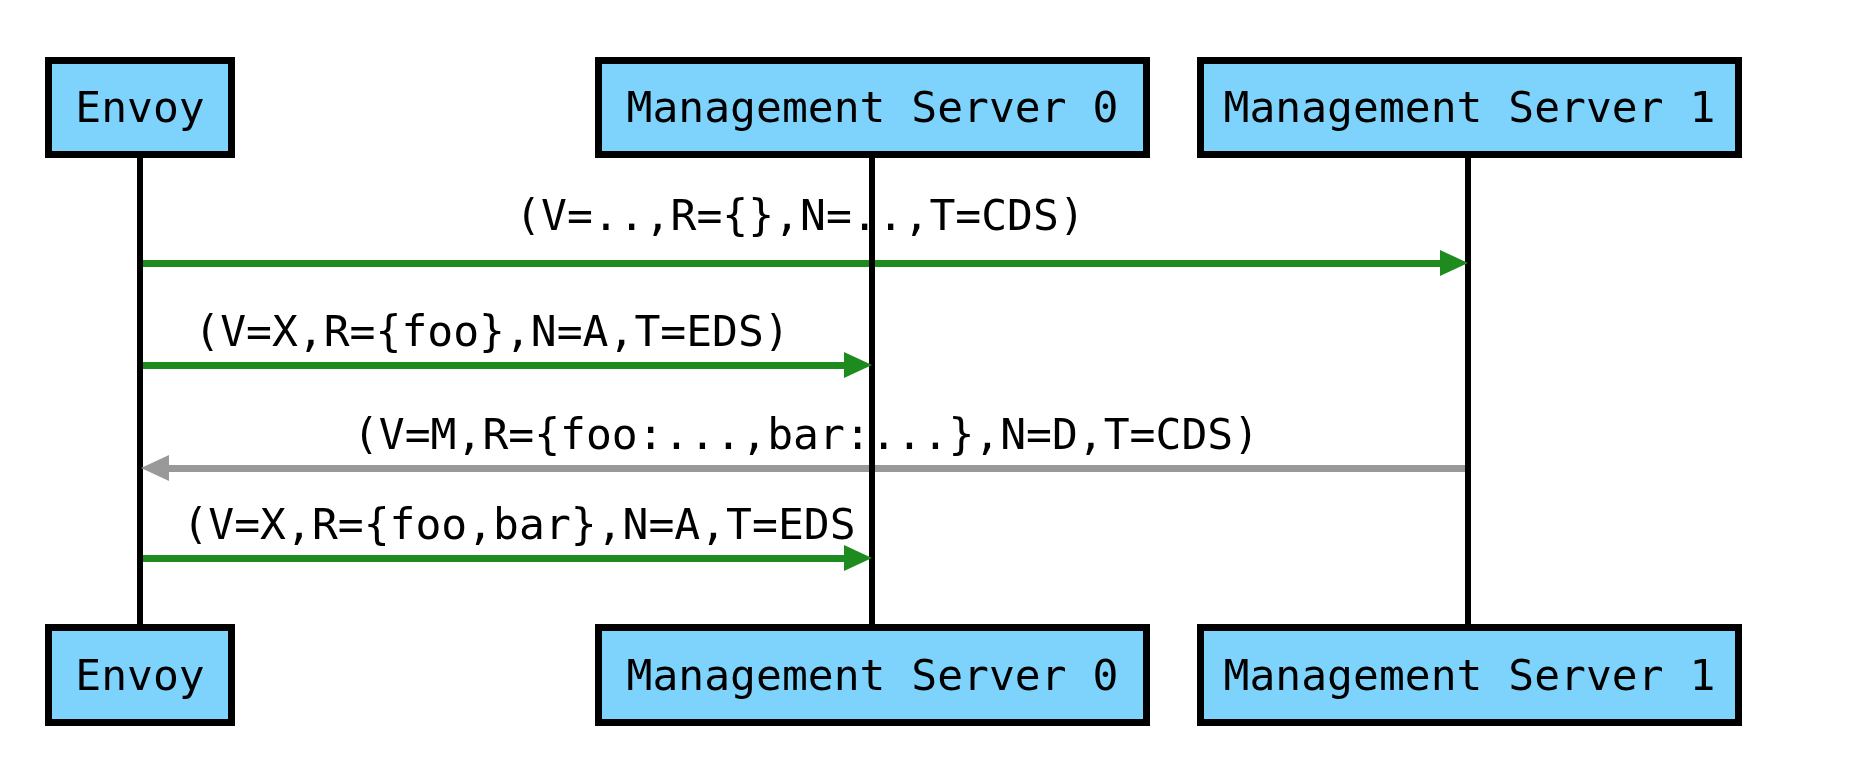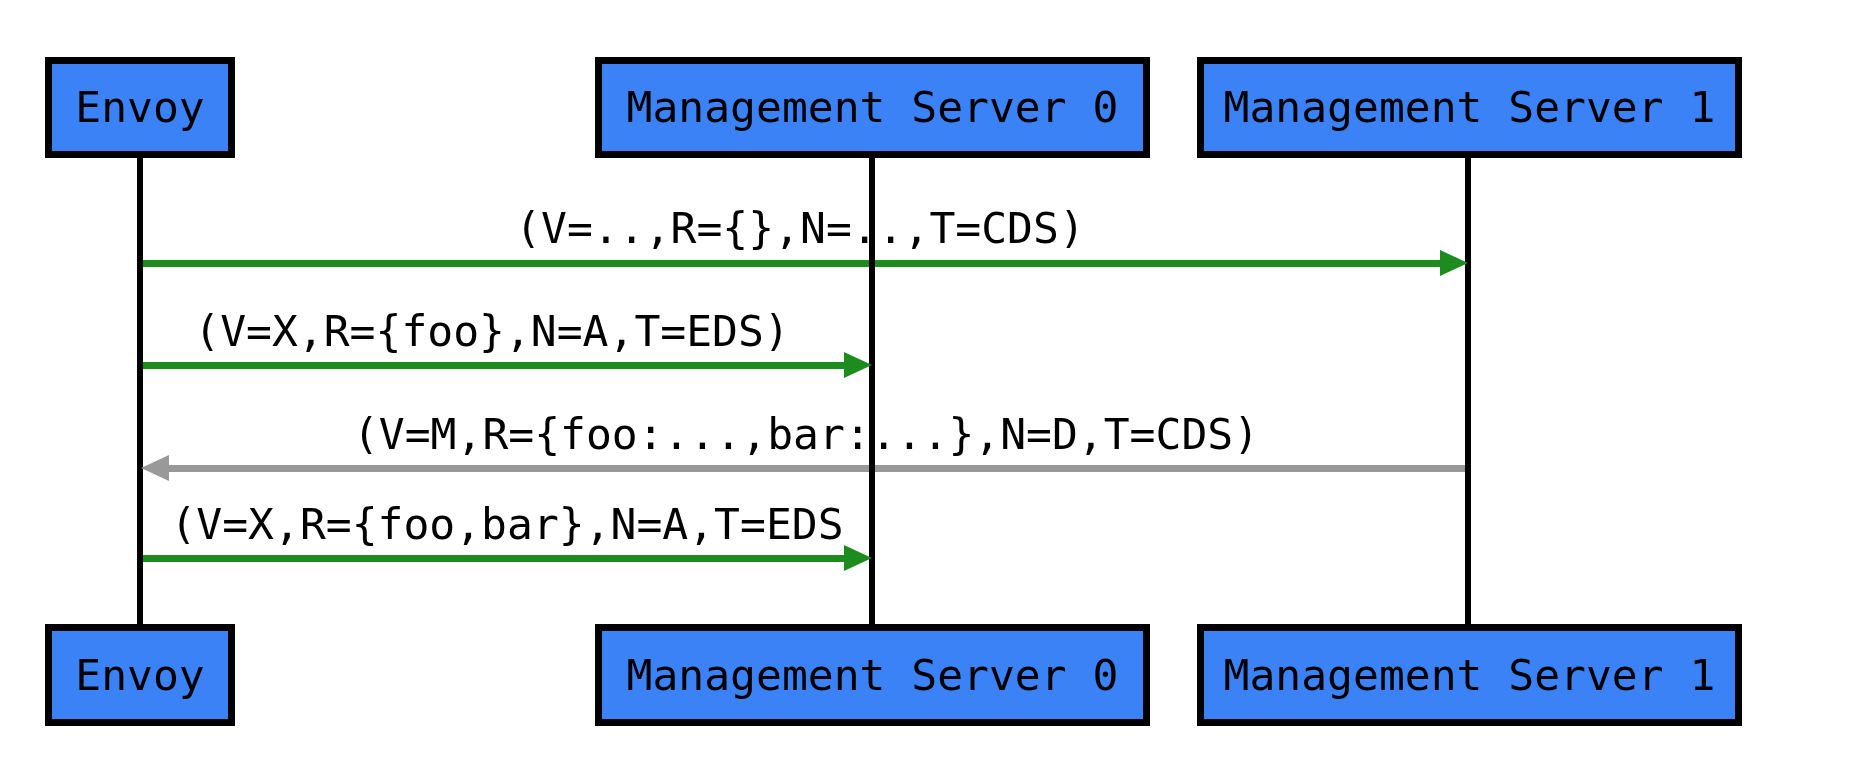--- a/index.html
+++ b/index.html
@@ -14,21 +14,21 @@
     background: var(--bg, #ffffff);
     font-family: "DejaVu Sans Mono", "Liberation Mono", monospace;
     overflow: hidden;
   }
 
   
   .pbox {
     position: absolute;
     box-sizing: border-box;
     border: 7px solid var(--line, #000000);
-    background: #3b82f6;
+    background: #7dd3fc;
     display: flex;
     align-items: center;
     justify-content: center;
     z-index: 4;
   }
   .pbox span {
     font-size: 43px;
     line-height: 1;
     color: var(--line, #000000);
     white-space: nowrap;
@@ -79,33 +79,33 @@
 <body>
 
 <div class="canvas">
 
   <div class="lifeline" style="left:137px;"></div>
   <div class="lifeline" style="left:869px;"></div>
   <div class="lifeline" style="left:1465px;"></div>
 
   <div class="shaft green" style="left:140px; top:260px; width:1300px;"></div>
   <div class="head right green" style="left:1440px; top:250px;"></div>
-  <div class="msg-label" style="left:800px; top:207px;">(V=..,R={},N=..,T=CDS)</div>
+  <div class="msg-label" style="left:800px; top:194px;">(V=..,R={},N=..,T=CDS)</div>
 
   <div class="shaft green" style="left:140px; top:362px; width:704px;"></div>
   <div class="head right green" style="left:844px; top:352px;"></div>
   <div class="msg-label" style="left:492px; top:310px;">(V=X,R={foo},N=A,T=EDS)</div>
 
   <div class="head left gray" style="left:141px; top:455px;"></div>
   <div class="shaft gray" style="left:169px; top:465px; width:1299px;"></div>
   <div class="msg-label" style="left:806px; top:413px;text-align:right;">(V=M,R={foo:...,bar:...},N=D,T=CDS)</div>
 
   <div class="shaft green" style="left:140px; top:555px; width:704px;"></div>
   <div class="head right green" style="left:844px; top:545px;"></div>
-  <div class="msg-label" style="left:507px; top:503px;">(V=X,R={foo,bar},N=A,T=EDS</div>
+  <div class="msg-label" style="left:519px; top:503px;">(V=X,R={foo,bar},N=A,T=EDS</div>
 
   <div class="pbox" style="left:45px; top:57px; width:190px; height:101px;">
     <span>Envoy</span>
   </div>
   <div class="pbox" style="left:595px; top:57px; width:555px; height:101px;">
     <span>Management Server 0</span>
   </div>
   <div class="pbox" style="left:1197px; top:57px; width:545px; height:101px;">
     <span>Management Server 1</span>
   </div>

